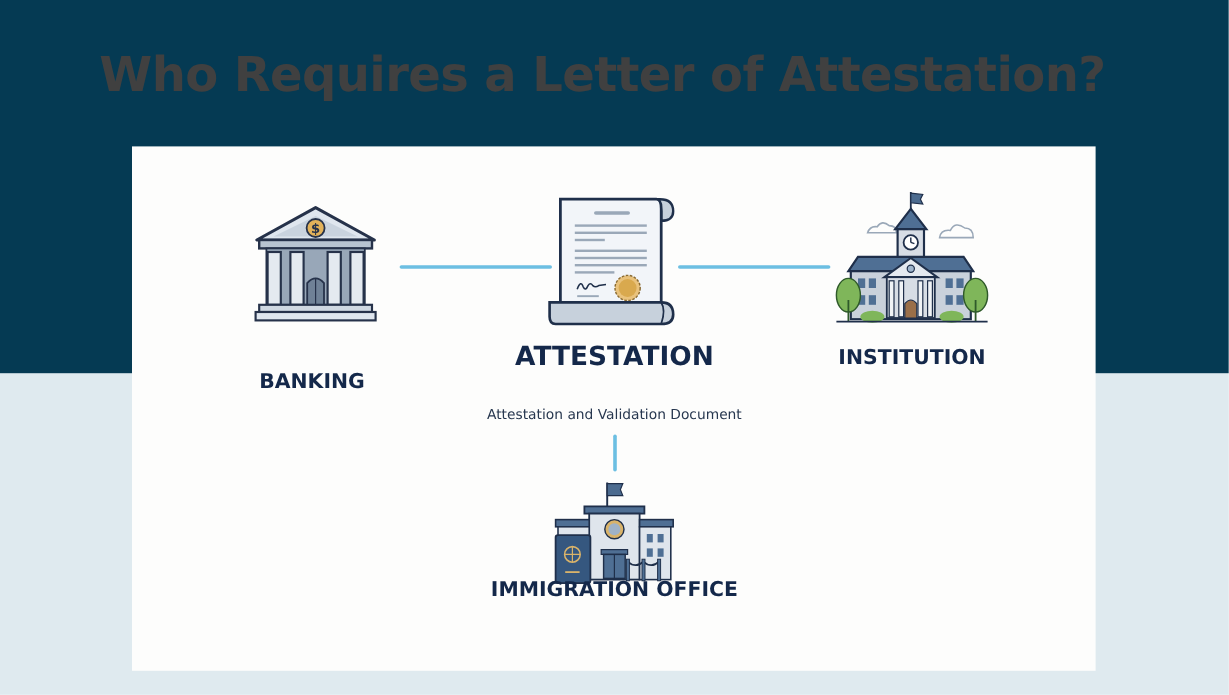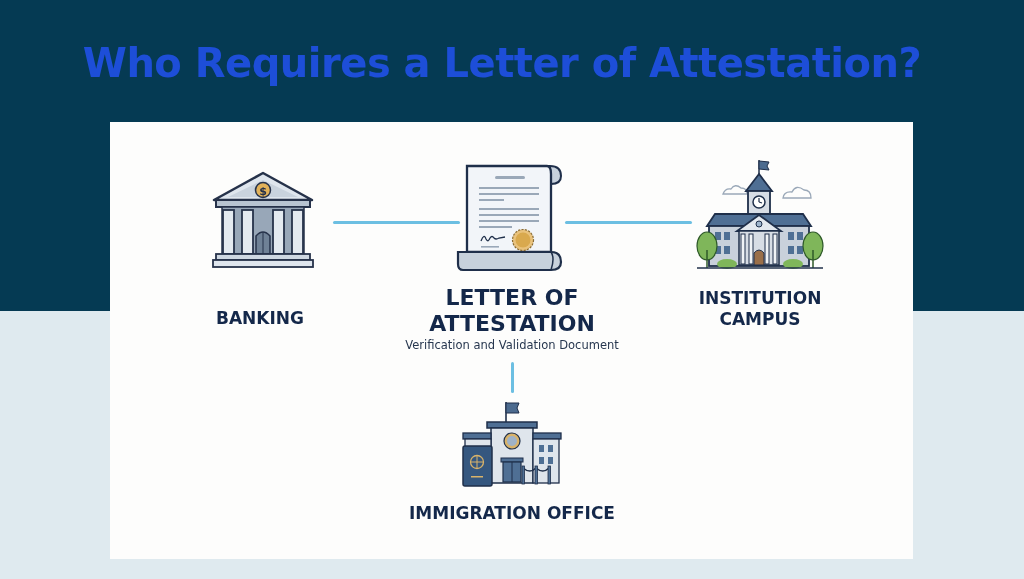--- a/index.html
+++ b/index.html
@@ -8,21 +8,21 @@
       position: relative;
       background: #dfeaef;
       font-family: "DejaVu Sans", "Liberation Sans", sans-serif;
     }
     .top-band {
       position: absolute; left: 0; top: 0; width: 1024px; height: 311px;
       background: #053a53;
     }
     .page-title {
       position: absolute; left: 0; top: 38px; width: 1004px;
-      text-align: center; color: #1d4ed8;
+      text-align: center; color: #404040;
       font-family: "DejaVu Sans", sans-serif;
       font-weight: bold; font-size: 40px; letter-spacing: -0.5px;
       line-height: 50px;
     }
     .card {
       position: absolute; left: 110px; top: 122px; width: 803px; height: 437px;
       background: #fdfdfc;
     }
     .connector {
       position: absolute; background: #6cbfe2; border-radius: 2px;
@@ -97,24 +97,23 @@
     <rect x="26" y="86" width="18" height="1.6" fill="#9aa8b8"></rect>
 
     <circle cx="68" cy="80" r="10.5" fill="#e9c27c" stroke="#8a6b33" stroke-width="1.2" stroke-dasharray="2.2 1.2"></circle>
     <circle cx="68" cy="80" r="7.5" fill="#d9a94e"></circle>
 
     <path d="M3,92 L96,92 Q106,92 106,102 Q106,110 96,110 L8,110 Q3,110 3,104 Z" fill="#c7d1dc" stroke="#1f2f4a" stroke-width="2.2"></path>
     <path d="M96,92 Q100,98 96,110" fill="none" stroke="#1f2f4a" stroke-width="1.5"></path>
   </svg>
 </div>
 <div class="node-label" style="left:392px; top:285px; width:240px; font-size:22px; line-height:26px;">
-  <div>LETTER OF</div>
   <div>ATTESTATION</div>
 </div>
-<div class="node-sub" style="left:372px; top:338px; width:280px;">Verification and Validation Document</div>
+<div class="node-sub" style="left:372px; top:338px; width:280px;">Attestation and Validation Document</div>
 
 <div class="node-icon" style="left:693px; top:158px; width:136px; height:118px;">
   <svg width="136" height="118" viewBox="0 0 136 118">
 
     <path d="M30,36 q2,-6 8,-5 q4,-6 10,-1 q6,0 6,6 Z" fill="none" stroke="#9aa8b8" stroke-width="1.3"></path>
     <path d="M90,40 q1,-7 9,-6 q4,-8 12,-2 q7,0 7,8 Z" fill="none" stroke="#9aa8b8" stroke-width="1.3"></path>
 
     <line x1="66" y1="2" x2="66" y2="18" stroke="#1f2f4a" stroke-width="1.5"></line>
     <path d="M66,3 L76,4 L74,8 L76,12 L66,11 Z" fill="#4c6b8f" stroke="#1f2f4a" stroke-width="1"></path>
 
@@ -153,21 +152,20 @@
     <line x1="120" y1="92" x2="120" y2="110" stroke="#2f5a2a" stroke-width="1.5"></line>
 
     <ellipse cx="34" cy="106" rx="10" ry="5" fill="#7fb65a"></ellipse>
     <ellipse cx="100" cy="106" rx="10" ry="5" fill="#7fb65a"></ellipse>
 
     <line x1="4" y1="110" x2="130" y2="110" stroke="#1f2f4a" stroke-width="1.6"></line>
   </svg>
 </div>
 <div class="node-label" style="left:685px; top:288px; width:150px; font-size:17px; line-height:21px;">
   <div>INSTITUTION</div>
-  <div>CAMPUS</div>
 </div>
 
 <div class="node-icon" style="left:461px; top:400px; width:102px; height:90px;">
   <svg width="102" height="90" viewBox="0 0 102 90">
 
     <line x1="45" y1="2" x2="45" y2="22" stroke="#1f2f4a" stroke-width="1.6"></line>
     <path d="M45,3 L58,3 L56,8 L58,13 L45,13 Z" fill="#4c6b8f" stroke="#1f2f4a" stroke-width="1"></path>
 
     <rect x="26" y="22" width="50" height="6" fill="#4f6f94" stroke="#1f2f4a" stroke-width="1.5"></rect>
     <rect x="30" y="28" width="42" height="55" fill="#dfe5ec" stroke="#1f2f4a" stroke-width="1.5"></rect>
@@ -192,15 +190,15 @@
     <line x1="9.5" y1="62" x2="22.5" y2="62" stroke="#d9b36a" stroke-width="1"></line>
     <line x1="16" y1="55.5" x2="16" y2="68.5" stroke="#d9b36a" stroke-width="1"></line>
     <rect x="10" y="76" width="12" height="1.5" fill="#d9b36a"></rect>
 
     <path d="M62,68 Q69,74 75,68 Q82,74 88,68" fill="none" stroke="#1f2f4a" stroke-width="1.4"></path>
     <rect x="61" y="66" width="2.5" height="18" fill="#4f6f94" stroke="#1f2f4a" stroke-width="0.8"></rect>
     <rect x="74" y="66" width="2.5" height="18" fill="#4f6f94" stroke="#1f2f4a" stroke-width="0.8"></rect>
     <rect x="87" y="66" width="2.5" height="18" fill="#4f6f94" stroke="#1f2f4a" stroke-width="0.8"></rect>
   </svg>
 </div>
-<div class="node-label" style="left:372px; top:503px; width:280px; font-size:17px; line-height:21px;">
+<div class="node-label" style="left:372px; top:482px; width:280px; font-size:17px; line-height:21px;">
   <div>IMMIGRATION OFFICE</div>
 </div>
 
 </body></html>

